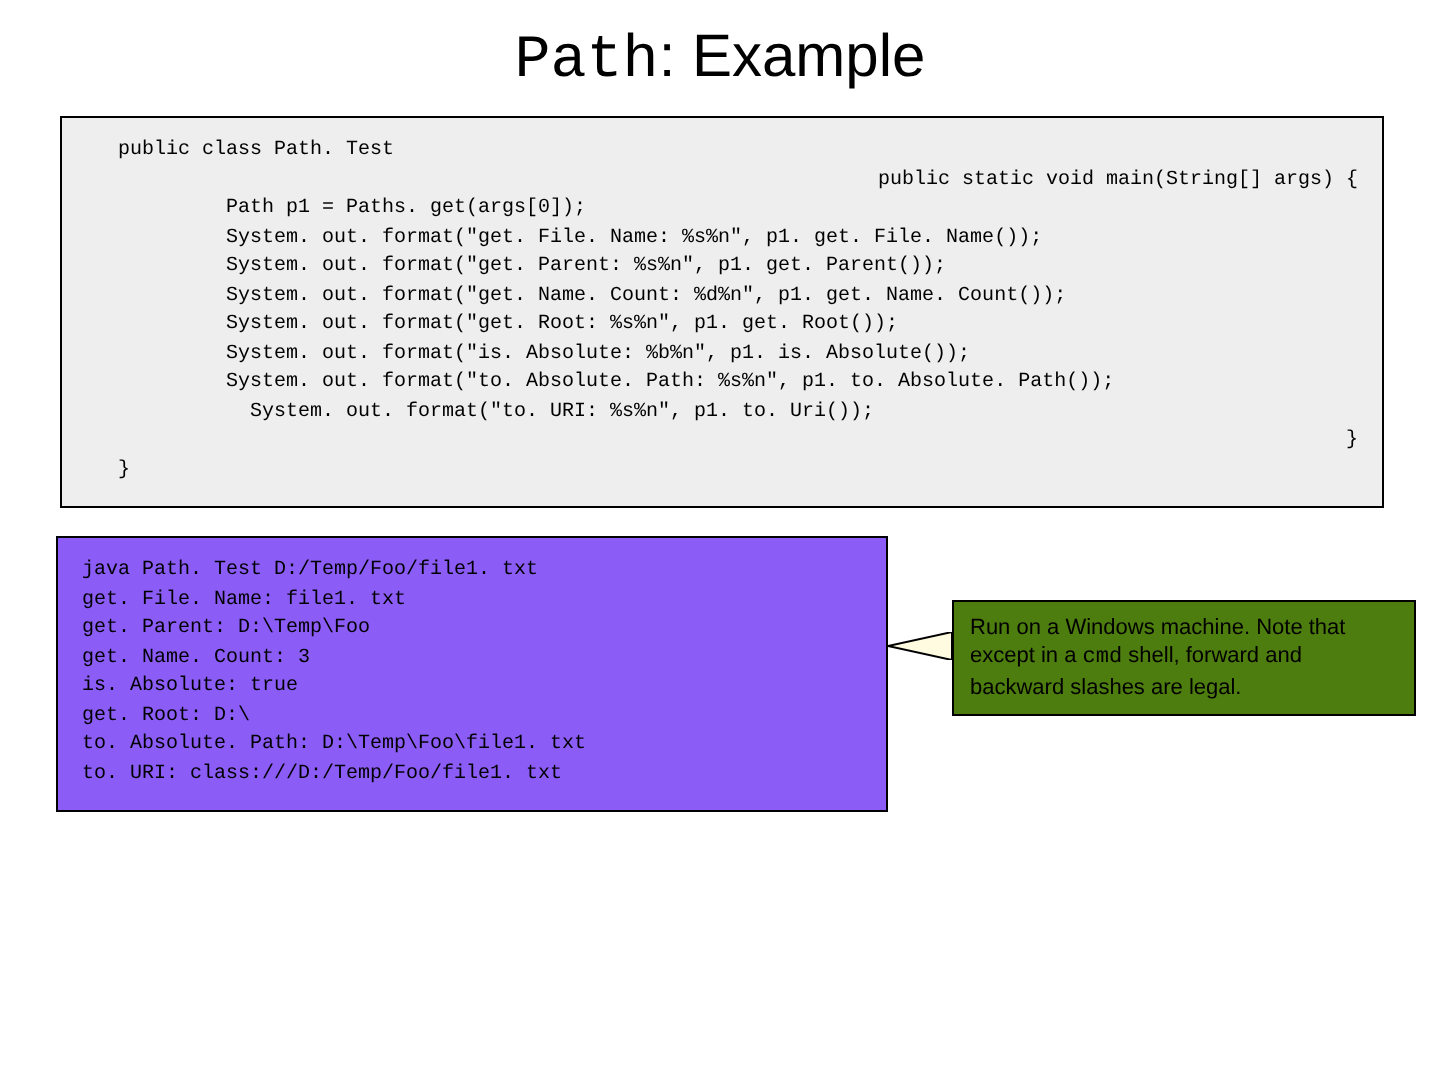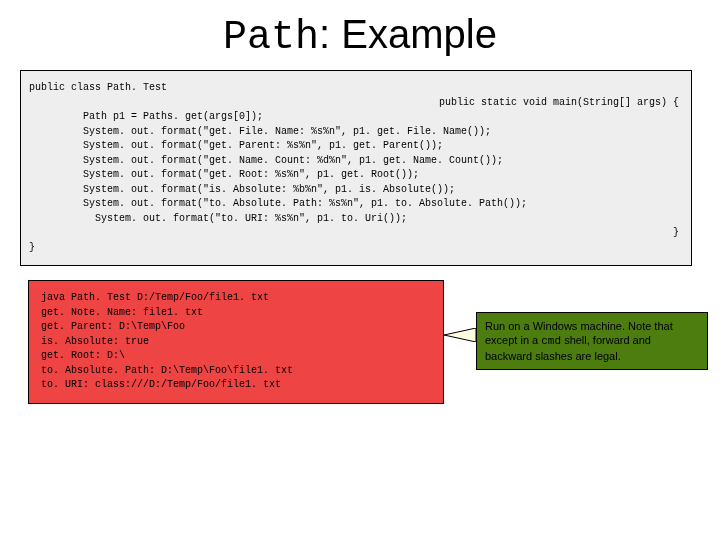--- a/index.html
+++ b/index.html
@@ -11,50 +11,50 @@
     font-family: Arial, Helvetica, sans-serif;
     position: relative;
   }
   .slide {
     width: 720px;
     height: 540px;
     position: relative;
   }
   .title {
     text-align: center;
-    font-size: 40px;
+    font-size: 30px;
     margin: 12px 0 10px 0;
     color: #000;
     font-weight: normal;
   }
   .title .mono {
     font-family: "Courier New", Courier, monospace;
   }
   .codebox {
-    margin: 0 28px 14px 20px;
+    margin: 0 28px 14px 30px;
     border: 1px solid #000;
     background: #eee;
-    padding: 10px 12px 10px 8px;
+    padding: 10px 12px 10px 28px;
     font-family: "Courier New", Courier, monospace;
     font-size: 10px;
     line-height: 1.45;
     color: #000;
   }
   .codebox .line { white-space: pre; }
   .codebox .ind1 { padding-left: 3.5ch; text-align: right; }
   .codebox .ind2 { padding-left: 9ch; }
   .codebox .ind3 { padding-left: 11ch; }
 
   .lower {
     margin: 0 28px 0 28px;
     position: relative;
   }
   .outbox {
     border: 1px solid #000;
-    background: #ef4444;
+    background: #8b5cf6;
     padding: 10px 12px;
     font-family: "Courier New", Courier, monospace;
     font-size: 10px;
     line-height: 1.45;
     color: #000;
     width: 390px;
   }
   .outbox .line { white-space: pre; }
 
   .callout {
@@ -100,22 +100,23 @@
     <div class="line ind2">System. out. format("is. Absolute: %b%n", p1. is. Absolute());</div>
     <div class="line ind2">System. out. format("to. Absolute. Path: %s%n", p1. to. Absolute. Path());</div>
     <div class="line ind3">System. out. format("to. URI: %s%n", p1. to. Uri());</div>
     <div class="line ind1">}</div>
     <div class="line">}</div>
   </div>
 
   <div class="lower">
     <div class="outbox">
       <div class="line">java Path. Test D:/Temp/Foo/file1. txt</div>
-      <div class="line">get. Note. Name: file1. txt</div>
+      <div class="line">get. File. Name: file1. txt</div>
       <div class="line">get. Parent: D:\Temp\Foo</div>
+      <div class="line">get. Name. Count: 3</div>
       <div class="line">is. Absolute: true</div>
       <div class="line">get. Root: D:\</div>
       <div class="line">to. Absolute. Path: D:\Temp\Foo\file1. txt</div>
       <div class="line">to. URI: class:///D:/Temp/Foo/file1. txt</div>
     </div>
 
     <svg class="callout-pointer" viewBox="0 0 32 14">
       <polygon points="0,7 32,0 32,14" fill="#fffbe0" stroke="#000" stroke-width="1"></polygon>
     </svg>
 

